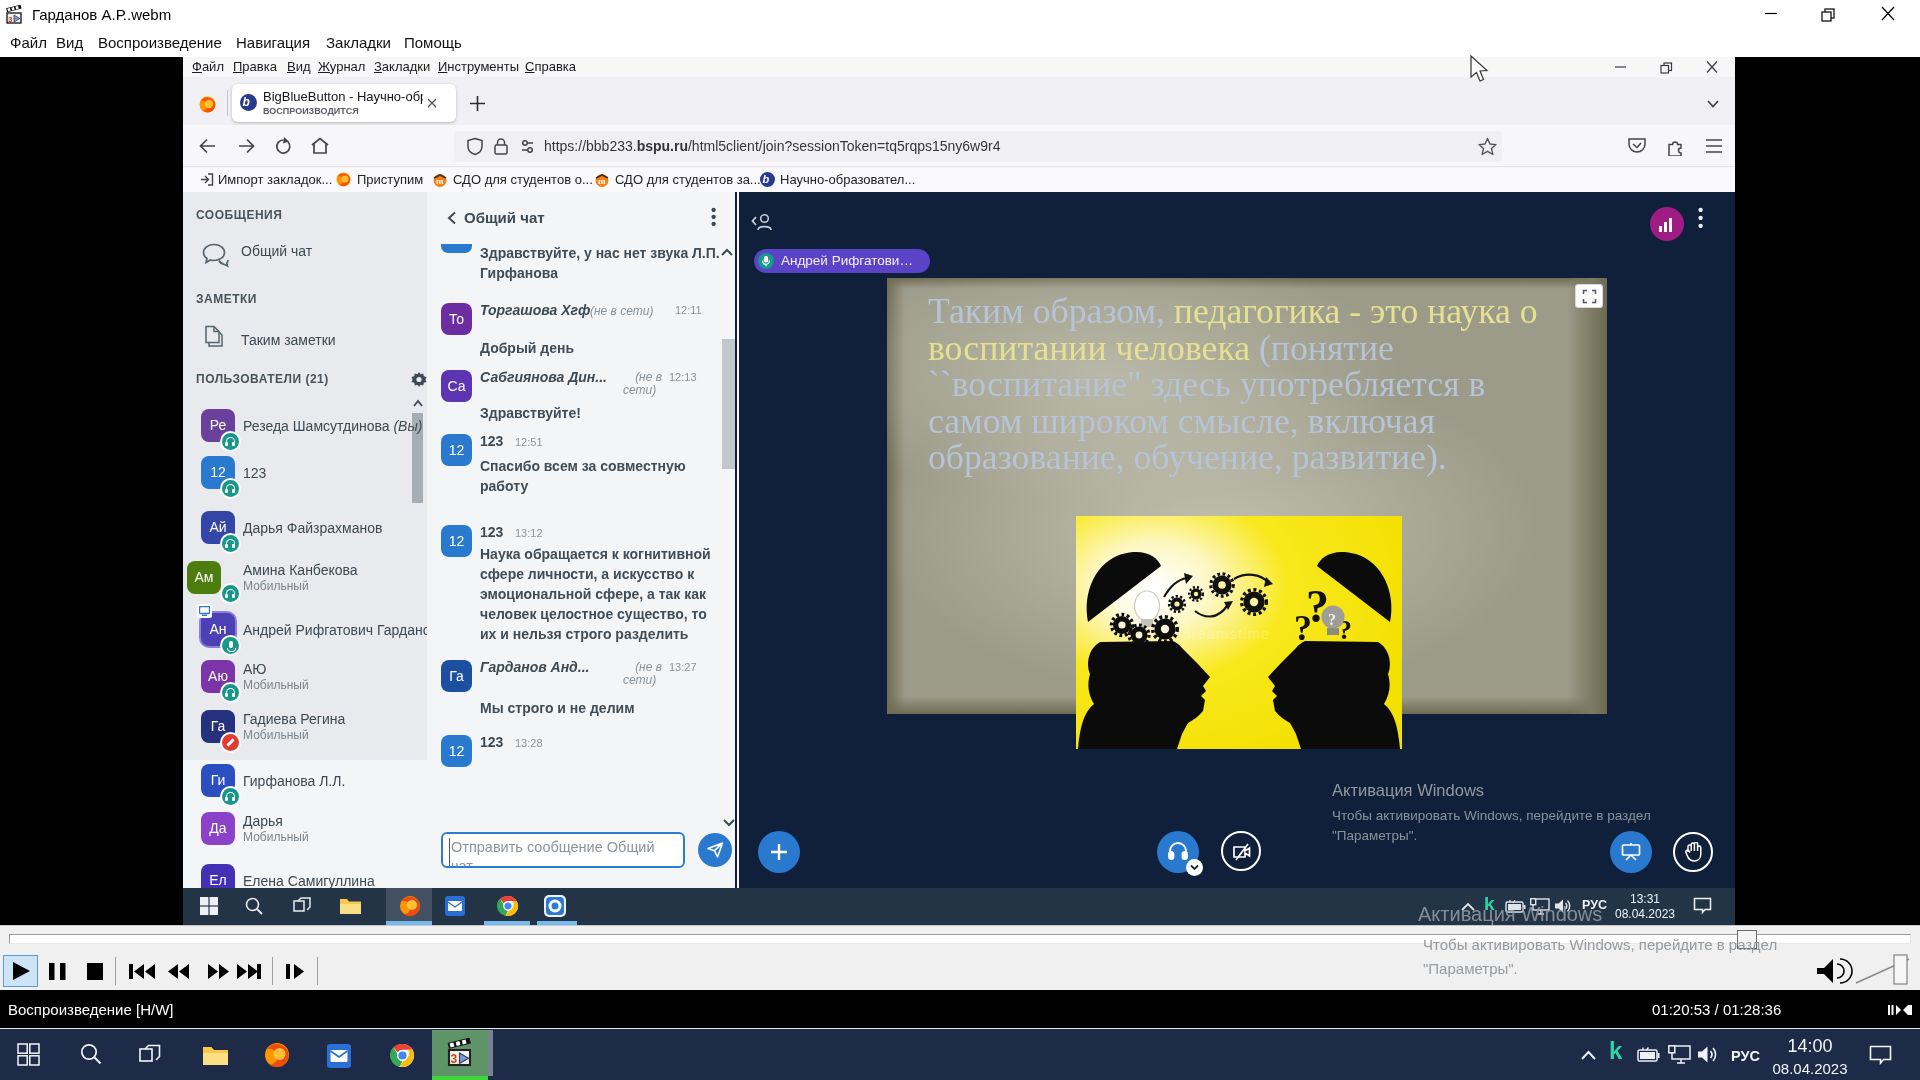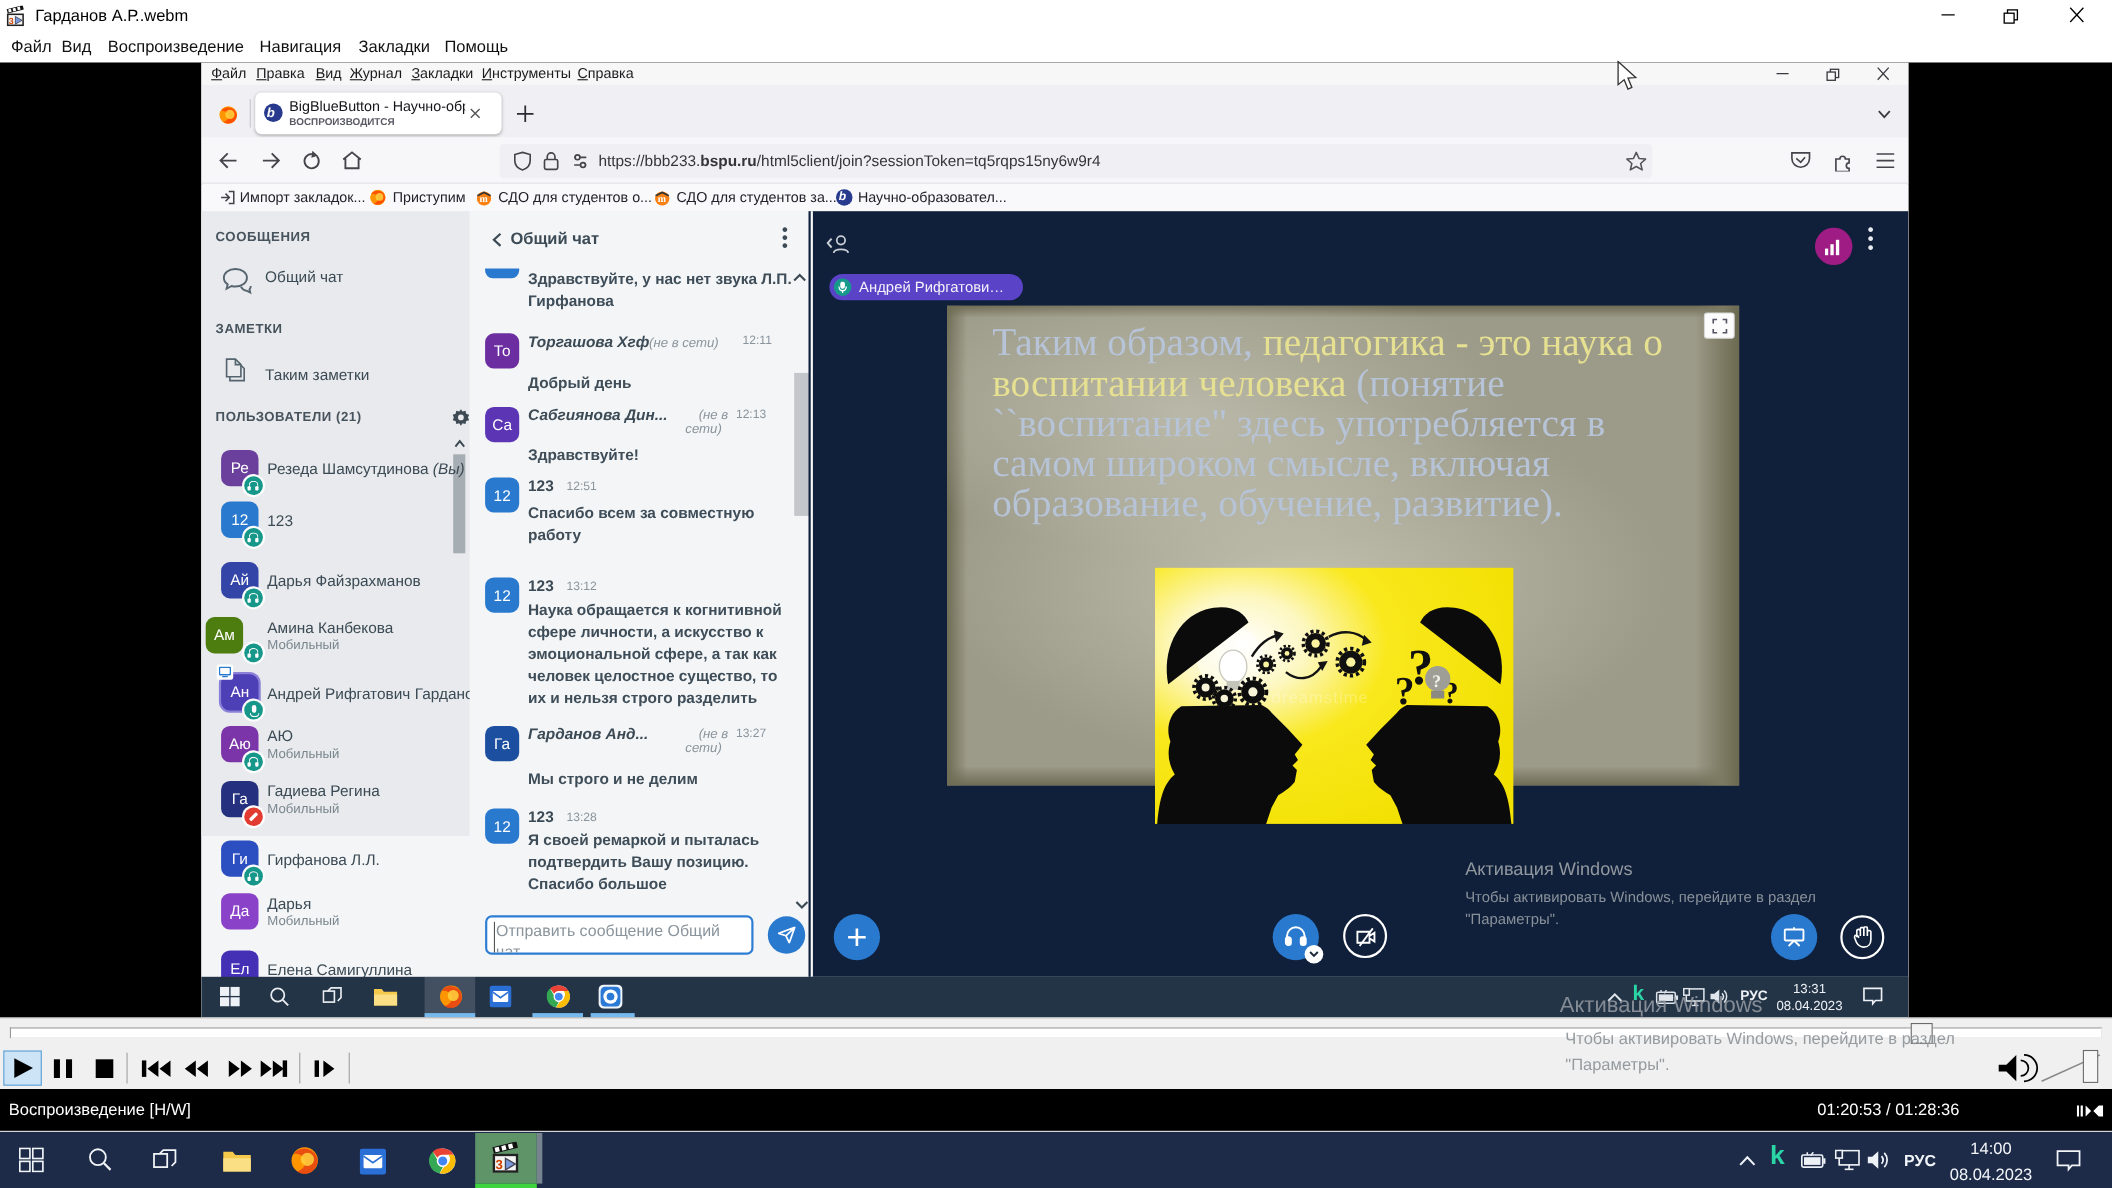--- a/index.html
+++ b/index.html
@@ -39,21 +39,21 @@
   .avatar { position:absolute; width:34px; height:33px; border-radius:8px; color:#fff; font-size:14px; text-align:center; line-height:33px; }
   .badge { position:absolute; width:17px; height:17px; border-radius:50%; background:#16978a; box-shadow:0 0 0 2px #fdfdfd; }
 
   
   .cmsg-name { position:absolute; font-size:14px; font-weight:bold; font-style:italic; color:#3b4a54; white-space:nowrap; }
   .cmsg-meta { position:absolute; font-size:12px; font-style:italic; color:#8a949c; white-space:nowrap; }
   .cmsg-time { position:absolute; font-size:11px; color:#8a949c; }
   .cmsg-text { position:absolute; font-size:14px; font-weight:bold; color:#3e4d58; line-height:20px; }
 
   
-  #slide { position:absolute; left:126px; top:86px; width:720px; height:436px;
+  #slide { position:absolute; left:152px; top:86px; width:720px; height:436px;
     background:
       radial-gradient(ellipse 62% 52% at 45% 58%, rgba(212,210,194,.65), rgba(212,210,194,0) 74%),
       radial-gradient(ellipse 55% 40% at 30% 22%, rgba(205,203,188,.6), rgba(205,203,188,0) 75%),
       linear-gradient(90deg, #6e6c54 0, rgba(110,108,84,0) 2.5%),
       linear-gradient(270deg, #6b6950 0, #7c7a62 2%, rgba(124,122,98,0) 5.5%),
       linear-gradient(180deg, #6e6c54 0, rgba(110,108,84,0) 2.5%),
       linear-gradient(0deg, #6e6c54 0, rgba(110,108,84,0) 4%),
       #9c9a88;
   }
   .sline { position:relative; font-family:"Liberation Serif", serif; font-size:35.7px; line-height:36.6px; color:#b7c3d6; white-space:nowrap; }
@@ -320,21 +320,20 @@
           <div class="cmsg-text" style="left:53px;top:352px">Наука обращается к когнитивной<br>сфере личности, а искусство к<br>эмоциональной сфере, а так как<br>человек целостное существо, то<br>их и нельзя строго разделить</div>
           <div class="avatar" style="left:14px;top:468px;width:31px;height:32px;line-height:32px;background:#1c4fa0">Га</div>
           <div class="cmsg-name" style="left:53px;top:467px">Гарданов Анд...</div>
           <div class="cmsg-meta" style="left:203px;top:468px;text-align:right;width:32px">(не в</div>
           <div class="cmsg-meta" style="left:196px;top:481px">сети)</div>
           <div class="cmsg-time" style="left:242px;top:469px">13:27</div>
           <div class="cmsg-text" style="left:53px;top:506px">Мы строго и не делим</div>
           <div class="avatar" style="left:14px;top:543px;width:31px;height:32px;line-height:32px;background:#2979cf">12</div>
           <div class="cmsg-name" style="left:53px;top:542px;font-style:normal">123</div>
           <div class="cmsg-time" style="left:88px;top:545px">13:28</div>
-          <div class="cmsg-text" style="left:53px;top:561px">Я своей ремаркой и пыталась<br>подтвердить Вашу позицию.<br>Спасибо большое</div>
           <svg style="position:absolute;left:295px;top:625px" width="14" height="11" viewBox="0 0 14 11">
             <path d="M2 3 L7 8 L12 3" stroke="#3b4a54" stroke-width="2" fill="none"></path>
           </svg>
 
           <div style="position:absolute;left:14px;top:640px;width:244px;height:36px;background:#fff;border:2px solid #2e7dd4;border-radius:6px;overflow:hidden">
             <div style="position:absolute;left:6px;top:4px;width:212px;font-size:14.5px;color:#8a949c;line-height:19px;border-left:1px solid #555;padding-left:1px">Отправить сообщение Общий чат</div>
           </div>
           <div style="position:absolute;left:271px;top:641px;width:34px;height:34px;border-radius:50%;background:#2979cf"></div>
           <svg style="position:absolute;left:280px;top:650px" width="17" height="16" viewBox="0 0 17 16">
             <path d="M1 6.5 L15.5 1 L10.5 15 L7.5 8.7 Z M7.5 8.7 L15.5 1" fill="none" stroke="#fff" stroke-width="1.6" stroke-linejoin="round"></path>
@@ -694,21 +693,21 @@
         <rect x="4" y="1" width="18" height="13"></rect>
         <path d="M9 18 H17 M13 14 V18"></path>
         <rect x="0.8" y="0.8" width="6" height="7" fill="#1d2b49"></rect>
       </g>
     </svg>
     <svg style="position:absolute;left:1697px;top:16px" width="21" height="19" viewBox="0 0 21 19">
       <path d="M1 6.5 H5 L10.5 1.5 V17.5 L5 12.5 H1 Z" fill="#eef2f6"></path>
       <path d="M13.5 6 A5.5 5.5 0 0 1 13.5 13 M16 3 A9.5 9.5 0 0 1 16 16" fill="none" stroke="#eef2f6" stroke-width="1.6"></path>
     </svg>
     <div style="position:absolute;left:1731px;top:19px;font-size:14.5px;font-weight:bold;color:#f2f5f8">РУС</div>
-    <div style="position:absolute;left:1770px;top:7px;width:80px;text-align:center;font-size:15px;color:#f2f5f8">14:00</div>
+    <div style="position:absolute;left:1770px;top:7px;width:80px;text-align:center;font-size:18px;color:#f2f5f8">14:00</div>
     <div style="position:absolute;left:1770px;top:31px;width:80px;text-align:center;font-size:15px;color:#f2f5f8">08.04.2023</div>
     <svg style="position:absolute;left:1869px;top:16px" width="23" height="21" viewBox="0 0 23 21">
       <path d="M1.5 1.5 H21.5 V14.5 H14.5 L11.5 18 L11.5 14.5 H1.5 Z" fill="none" stroke="#f2f5f8" stroke-width="1.6"></path>
     </svg>
   </div>
 
   <div class="abs" style="left:1418px;top:903px;font-size:20px;color:rgba(150,156,163,.85)">Активация Windows</div>
   <div class="abs" style="left:1423px;top:936px;font-size:15px;color:rgba(140,145,150,.9)">Чтобы активировать Windows, перейдите в раздел</div>
   <div class="abs" style="left:1423px;top:960px;font-size:15px;color:rgba(140,145,150,.9)">"Параметры".</div>
 

